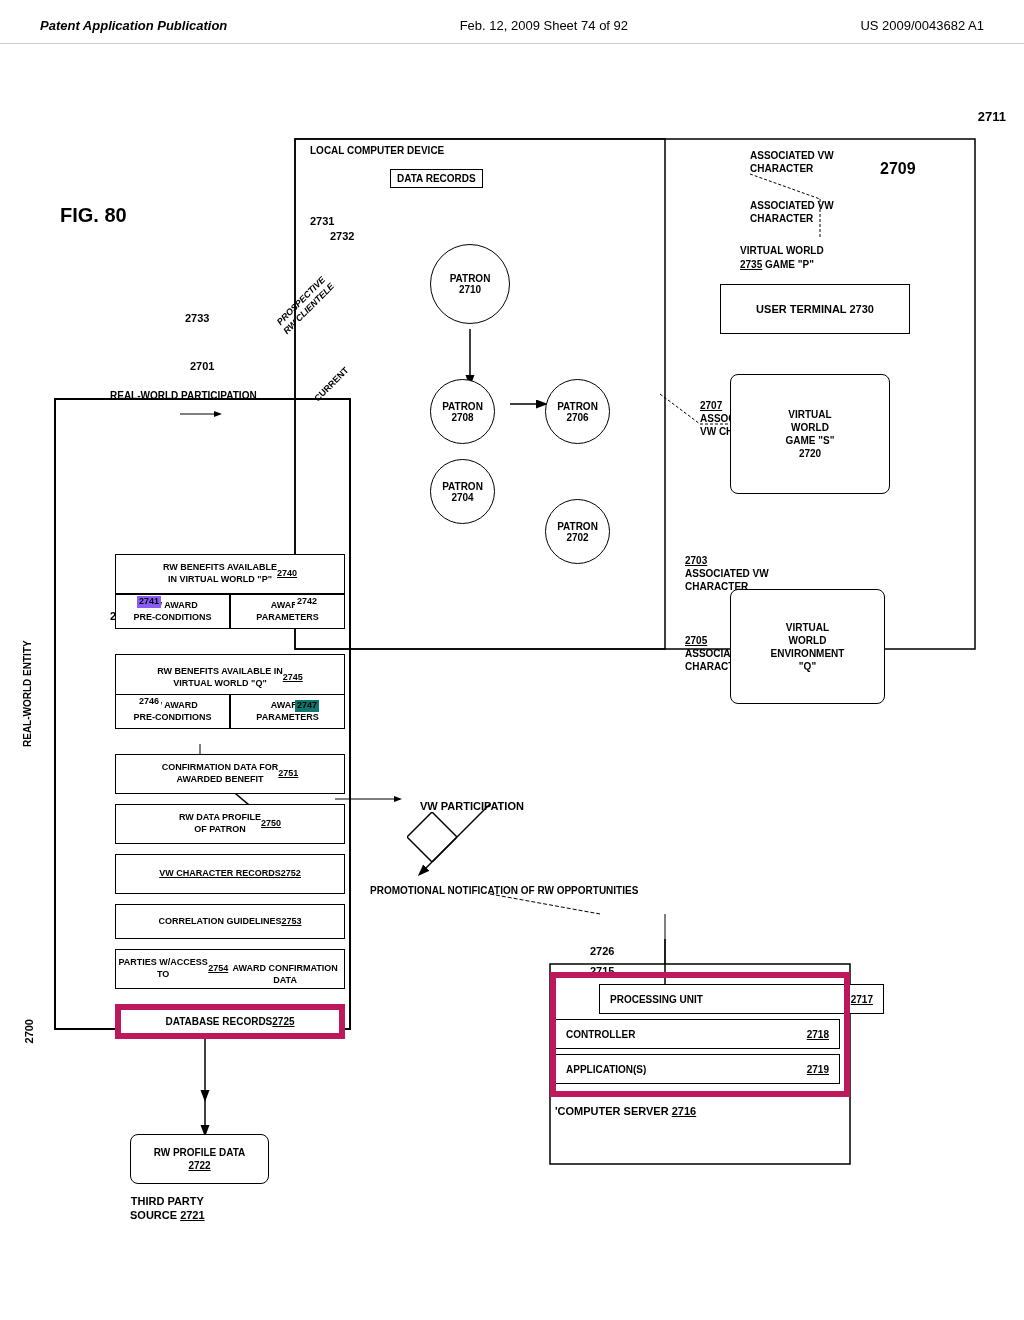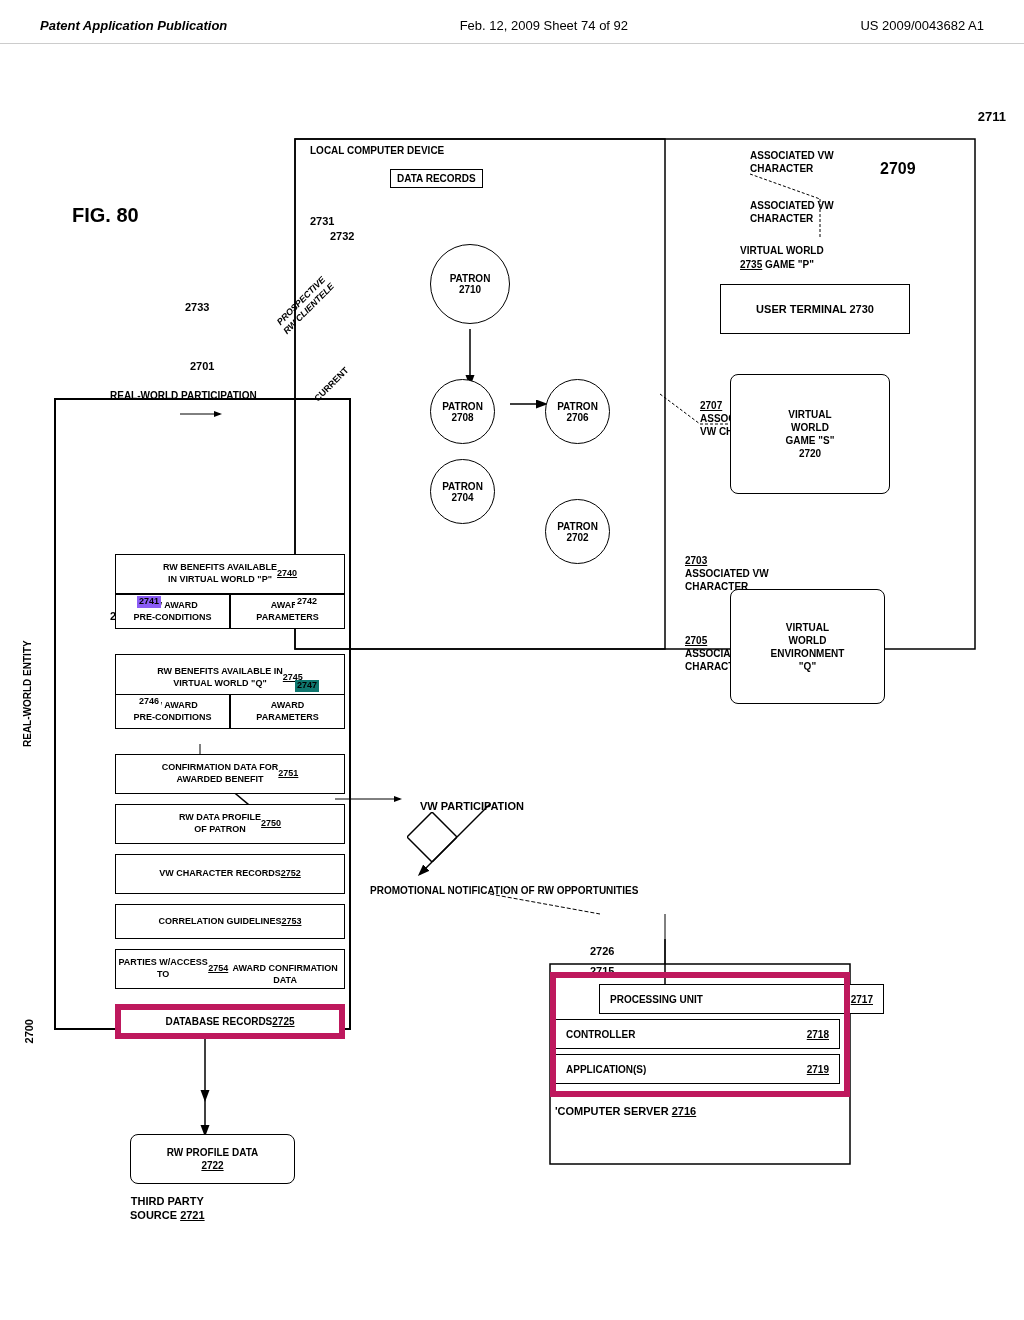--- a/index.html
+++ b/index.html
@@ -163,39 +163,39 @@
     <line x1="760" y1="255" x2="760" y2="280" stroke="#000" stroke-width="1" stroke-dasharray="3,2"></line>
 
     <line x1="660" y1="350" x2="700" y2="380" stroke="#000" stroke-width="1" stroke-dasharray="3,2"></line>
     <line x1="700" y1="380" x2="730" y2="380" stroke="#000" stroke-width="1" stroke-dasharray="3,2"></line>
 
     <line x1="335" y1="755" x2="400" y2="755" stroke="#000" stroke-width="1" marker-end="url(#arrow)"></line>
 
     <line x1="665" y1="895" x2="665" y2="920" stroke="#000" stroke-width="1.5"></line>
   </svg>
 
-  <div class="fig-label" style="left:72px; top:160px;">FIG. 80</div>
+  <div class="fig-label" style="left:60px; top:160px;">FIG. 80</div>
 
   <div class="label" style="right:18px; top:65px; font-size:13px;">2711</div>
 
   <div class="label" style="left:310px; top:100px; font-size:10px; font-weight:bold;">LOCAL COMPUTER DEVICE</div>
 
   <div class="label" style="left:390px; top:125px; font-size:10px; font-weight:bold; background:#fff; border:1px solid #000; padding:2px 6px;">DATA RECORDS</div>
 
   <div class="label" style="left:330px; top:185px; font-size:11px;">2732</div>
 
   <div class="label" style="left:310px; top:170px; font-size:11px;">2731</div>
 
   <div class="circle" style="left:430px; top:200px; width:80px; height:80px; font-size:10px; font-weight:bold;">PATRON<br>2710</div>
 
   <div class="label label-italic" style="left:265px; top:250px; font-size:9px; transform:rotate(-45deg); width:80px; text-align:center; line-height:1.2;">PROSPECTIVE<br>RW CLIENTELE</div>
 
   <div class="label" style="left:310px; top:335px; font-size:9px; transform:rotate(-45deg);">CURRENT</div>
 
-  <div class="label" style="left:185px; top:256px; font-size:11px;">2733</div>
+  <div class="label" style="left:185px; top:267px; font-size:11px;">2733</div>
 
   <div class="label" style="left:190px; top:315px; font-size:11px;">2701</div>
 
   <div class="label" style="left:110px; top:345px; font-size:10px; font-weight:bold; line-height:1.3;">REAL-WORLD
 PARTICIPATION</div>
 
   <div class="circle" style="left:430px; top:335px; width:65px; height:65px; font-size:10px; font-weight:bold;">PATRON<br>2708</div>
 
   <div class="circle" style="left:545px; top:335px; width:65px; height:65px; font-size:10px; font-weight:bold;">PATRON<br>2706</div>
 
@@ -244,29 +244,29 @@
 
   <div class="box" style="left:230px; top:550px; width:115px; height:35px; font-size:9px; font-weight:bold;">AWARD<br>PARAMETERS</div>
   <div class="label" style="left:295px; top:552px; font-size:9px; z-index:10; background:#fff; padding:0 2px;">2742</div>
 
   <div class="box" style="left:115px; top:610px; width:230px; height:48px; font-size:9px; font-weight:bold; padding:2px;">RW BENEFITS AVAILABLE IN<br>VIRTUAL WORLD  "Q"   <span class="underline" style="font-size:9px;">2745</span></div>
 
   <div class="box" style="left:115px; top:650px; width:115px; height:35px; font-size:9px; font-weight:bold;">RW AWARD<br>PRE-CONDITIONS</div>
   <div class="label" style="left:137px; top:652px; font-size:9px; z-index:10; background:#fff; padding:0 2px;">2746</div>
 
   <div class="box" style="left:230px; top:650px; width:115px; height:35px; font-size:9px; font-weight:bold;">AWARD<br>PARAMETERS</div>
-  <div class="label" style="left:295px; top:636px; font-size:9px; z-index:10; background:#0f766e; padding:0 2px;">2747</div>
+  <div class="label" style="left:295px; top:656px; font-size:9px; z-index:10; background:#0f766e; padding:0 2px;">2747</div>
 
   <div class="label" style="left:310px; top:730px; font-size:11px;">2727</div>
 
   <div class="box" style="left:115px; top:710px; width:230px; height:40px; font-size:9px; font-weight:bold; padding:2px;">CONFIRMATION DATA FOR<br>AWARDED BENEFIT    <span class="underline">2751</span></div>
 
   <div class="box" style="left:115px; top:760px; width:230px; height:40px; font-size:9px; font-weight:bold; padding:2px;">RW DATA PROFILE<br>OF PATRON    <span class="underline">2750</span></div>
 
-  <div class="box" style="left:115px; top:810px; width:230px; height:40px; font-size:9px; font-weight:bold; padding:2px;">VW CHARACTER RECORDS<br>    <span class="underline">2752</span></div>
+  <div class="box" style="left:115px; top:810px; width:230px; height:40px; font-size:9px; font-weight:bold; padding:2px;text-decoration:underline;">VW CHARACTER RECORDS<br>    <span class="underline">2752</span></div>
 
   <div class="box" style="left:115px; top:860px; width:230px; height:35px; font-size:9px; font-weight:bold; padding:2px;">CORRELATION GUIDELINES<br>    <span class="underline">2753</span></div>
 
   <div class="box" style="left:115px; top:905px; width:230px; height:40px; font-size:9px; font-weight:bold; padding:2px;">PARTIES W/ACCESS TO   <span class="underline">2754</span><br>AWARD CONFIRMATION DATA</div>
 
   <div class="box box-thick" style="left:115px; top:960px; width:230px; height:35px; font-size:10px; font-weight:bold; padding:2px;">DATABASE RECORDS   <span class="underline">2725</span></div>
 
   <div class="label" style="left:420px; top:755px; font-size:11px; font-weight:bold;">VW PARTICIPATION</div>
 
   <div style="position:absolute; left:407px; top:768px;">
@@ -294,20 +294,20 @@
 
   <div class="box" style="left:555px; top:1010px; width:285px; height:30px; font-size:10px; font-weight:bold; justify-content:space-between; padding:0 10px;">
     <span>APPLICATION(S)</span>
     <span style="text-decoration:underline;">2719</span>
   </div>
 
   <div class="box box-thick" style="left:550px; top:928px; width:300px; height:125px; background:transparent; z-index:0;"></div>
 
   <div class="label" style="left:555px; top:1060px; font-size:11px; font-weight:bold;">'COMPUTER SERVER   <span class="underline">2716</span></div>
 
-  <div class="box box-rounded" style="left:130px; top:1090px; width:165px; height:50px; font-size:10px; font-weight:bold; flex-direction:column;">
+  <div class="box box-rounded" style="left:130px; top:1090px; width:139px; height:50px; font-size:10px; font-weight:bold; flex-direction:column;">
     <span>RW PROFILE DATA</span>
     <span style="text-decoration:underline; font-size:10px;">2722</span>
   </div>
 
   <div class="label" style="left:130px; top:1150px; font-size:11px; font-weight:bold; line-height:1.3;">THIRD PARTY<br>SOURCE   <span class="underline">2721</span></div>
 
 </div>
 
 </body></html>

